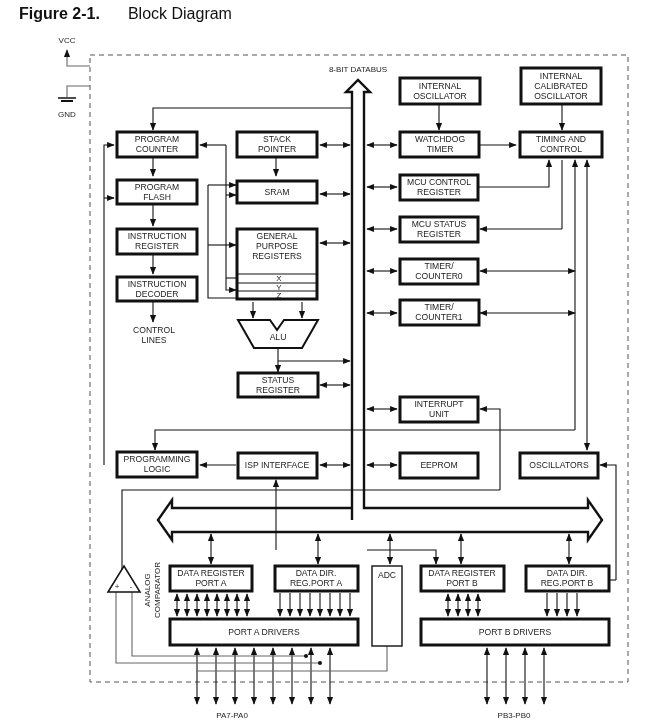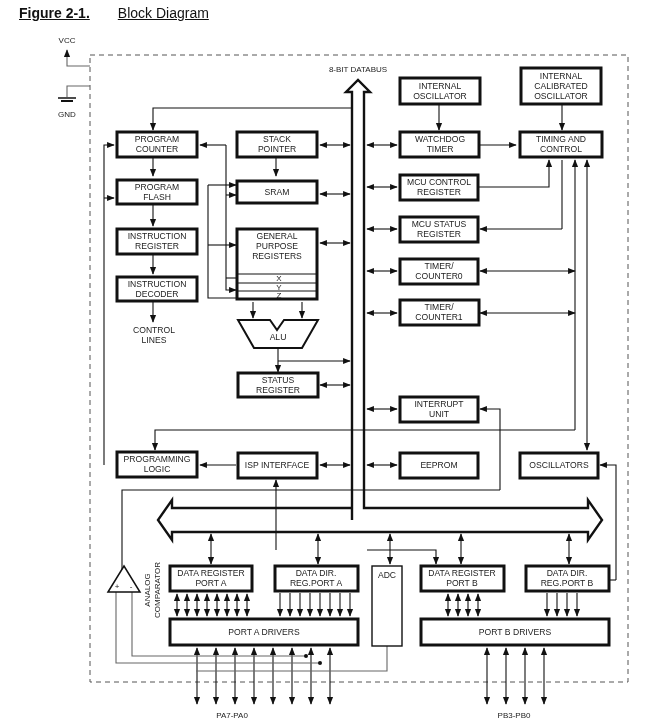--- a/index.html
+++ b/index.html
@@ -1,17 +1,17 @@
 <!DOCTYPE html>
 <html><head>
 <meta charset="utf-8">
 <style>
   html,body{margin:0;padding:0;background:#fff;}
   body{width:647px;height:727px;position:relative;overflow:hidden;font-family:"Liberation Sans",sans-serif;}
-  #title{position:absolute;left:19px;top:5px;font-size:14px;color:#111;text-decoration:underline;}
+  #title{position:absolute;left:19px;top:5px;font-size:16px;color:#111;}
   #title .num{font-weight:bold;margin-right:28px;}
   svg{position:absolute;left:0;top:0;}
   .box{fill:#fff;stroke:#111;stroke-width:3;}
   .thin{fill:#fff;stroke:#111;stroke-width:1.4;}
   .lbl{font-family:"Liberation Sans",sans-serif;font-size:8.6px;fill:#222;text-anchor:middle;}
   .sm{font-family:"Liberation Sans",sans-serif;font-size:8px;fill:#222;text-anchor:middle;}
   .w{stroke:#111;stroke-width:1.1;fill:none;}
   .g{stroke:#666;stroke-width:1.1;fill:none;}
 </style>
 </head>

